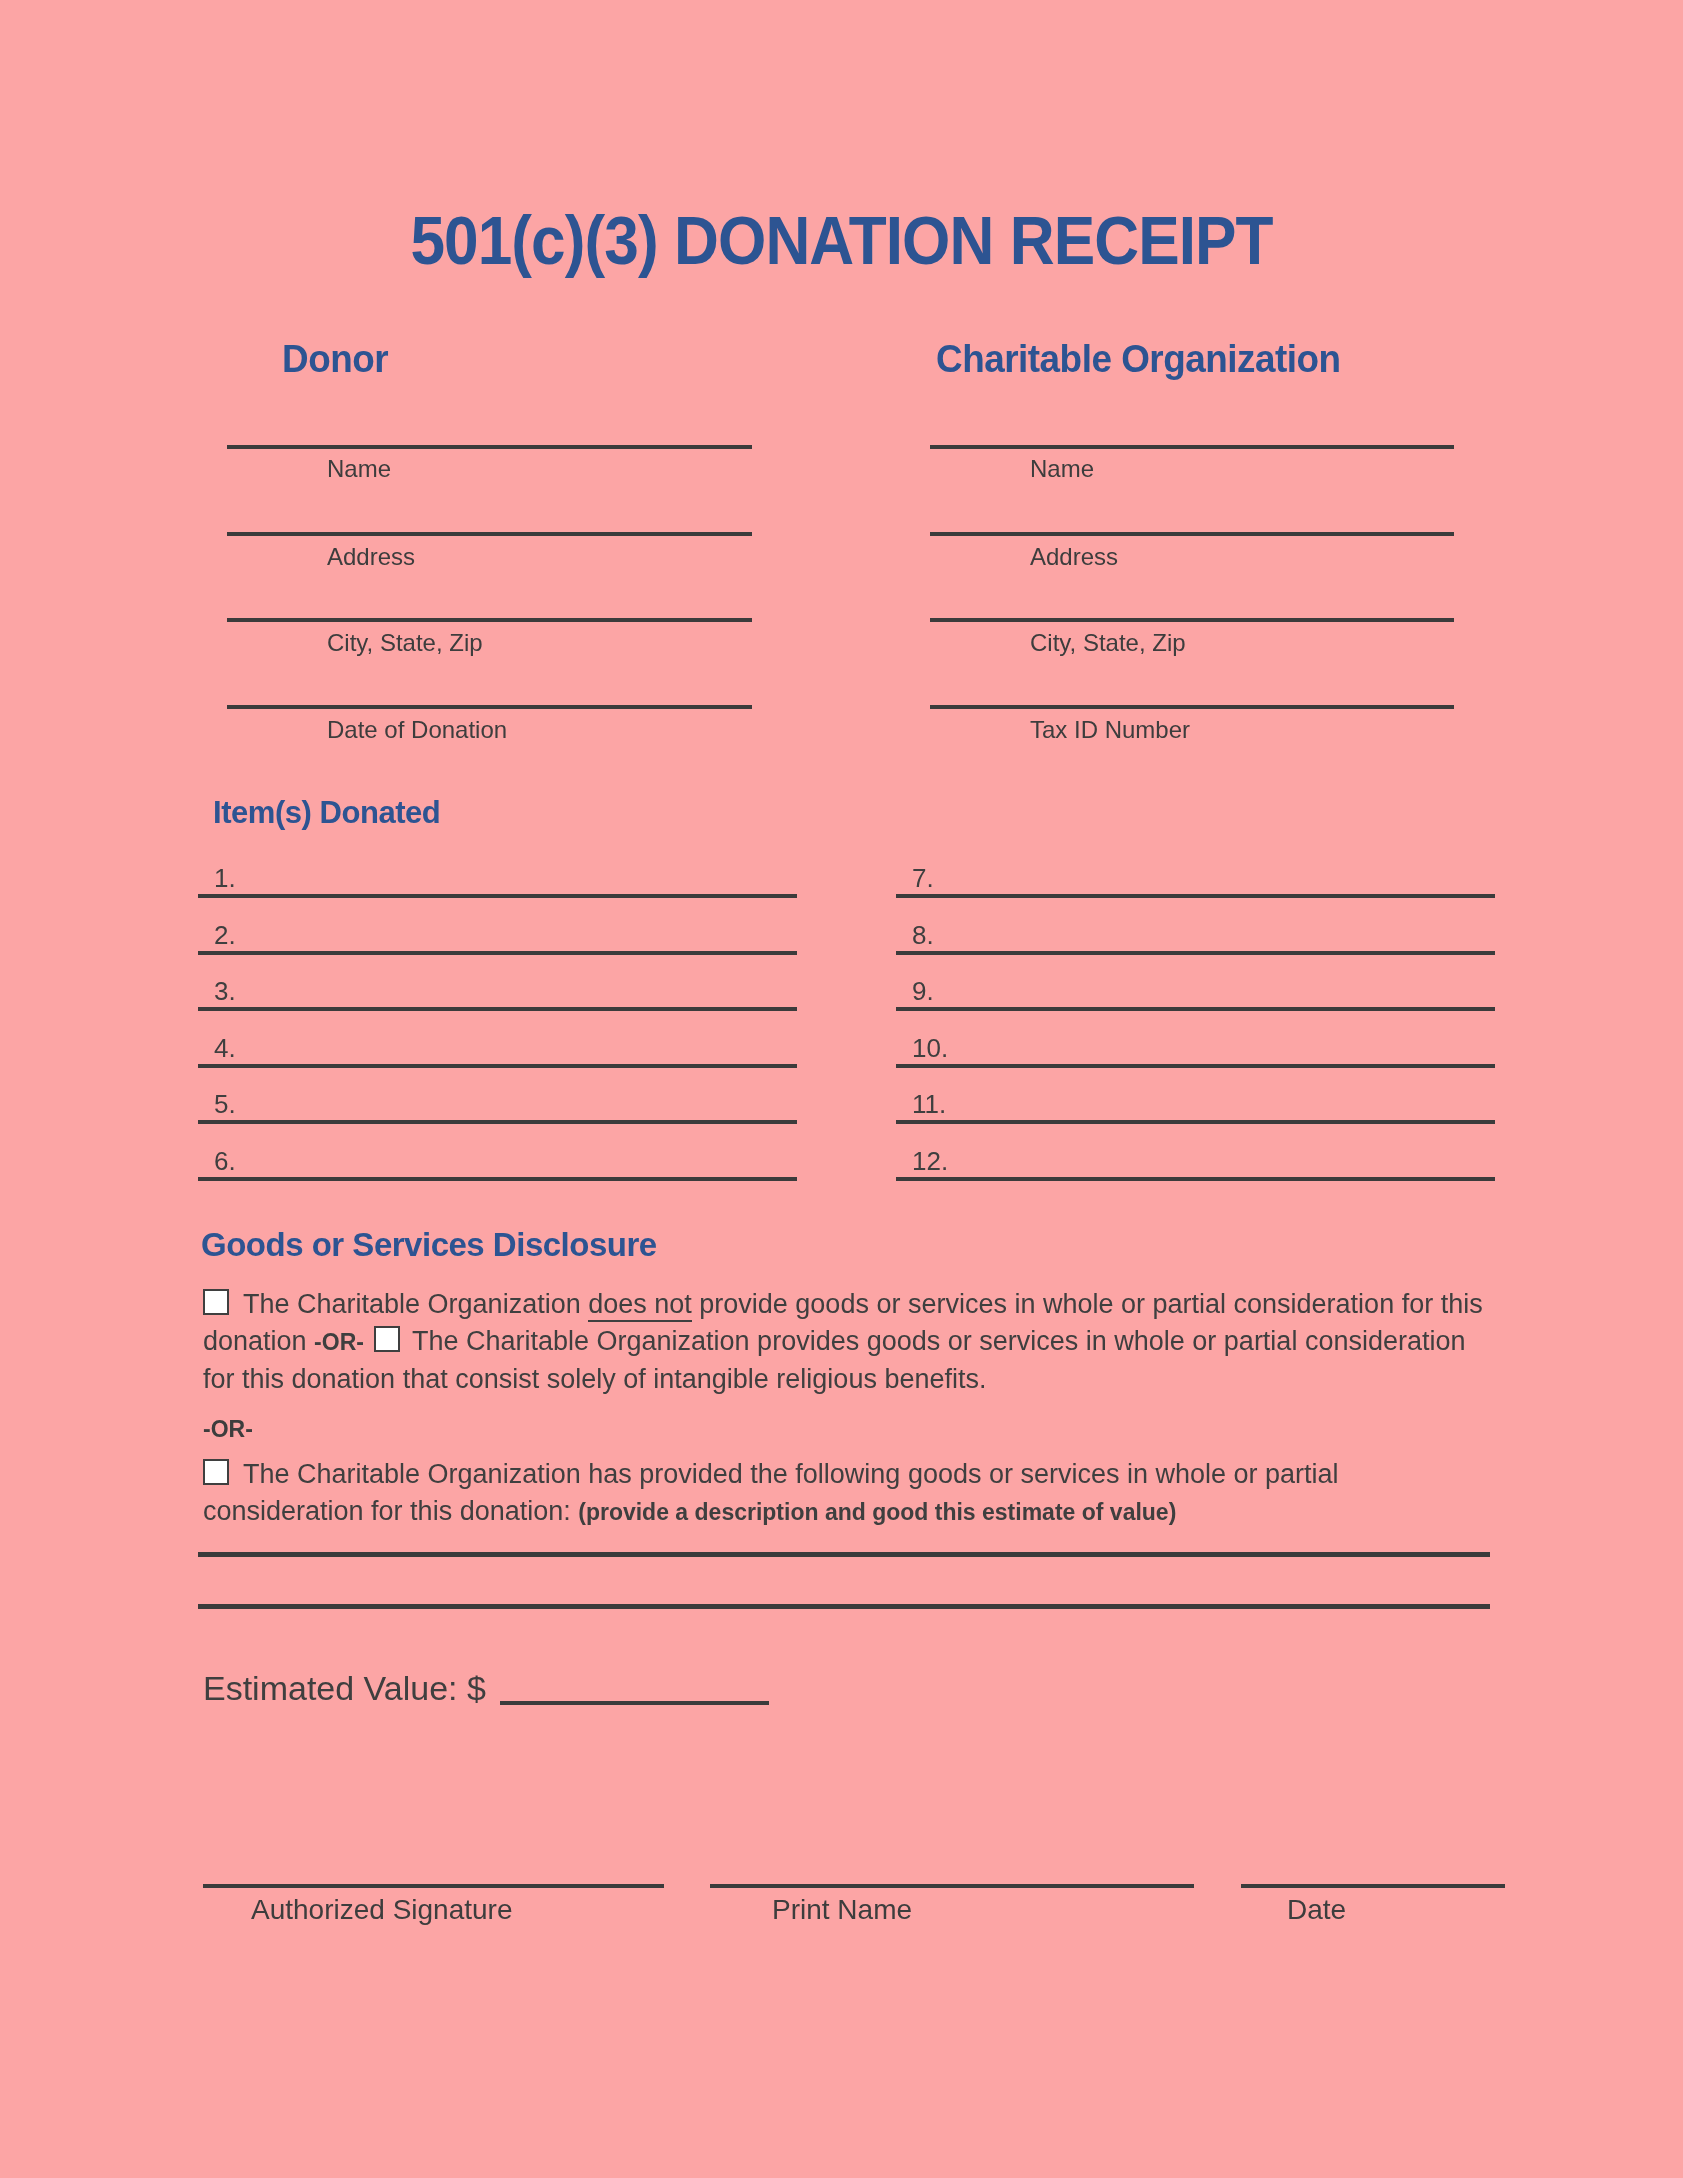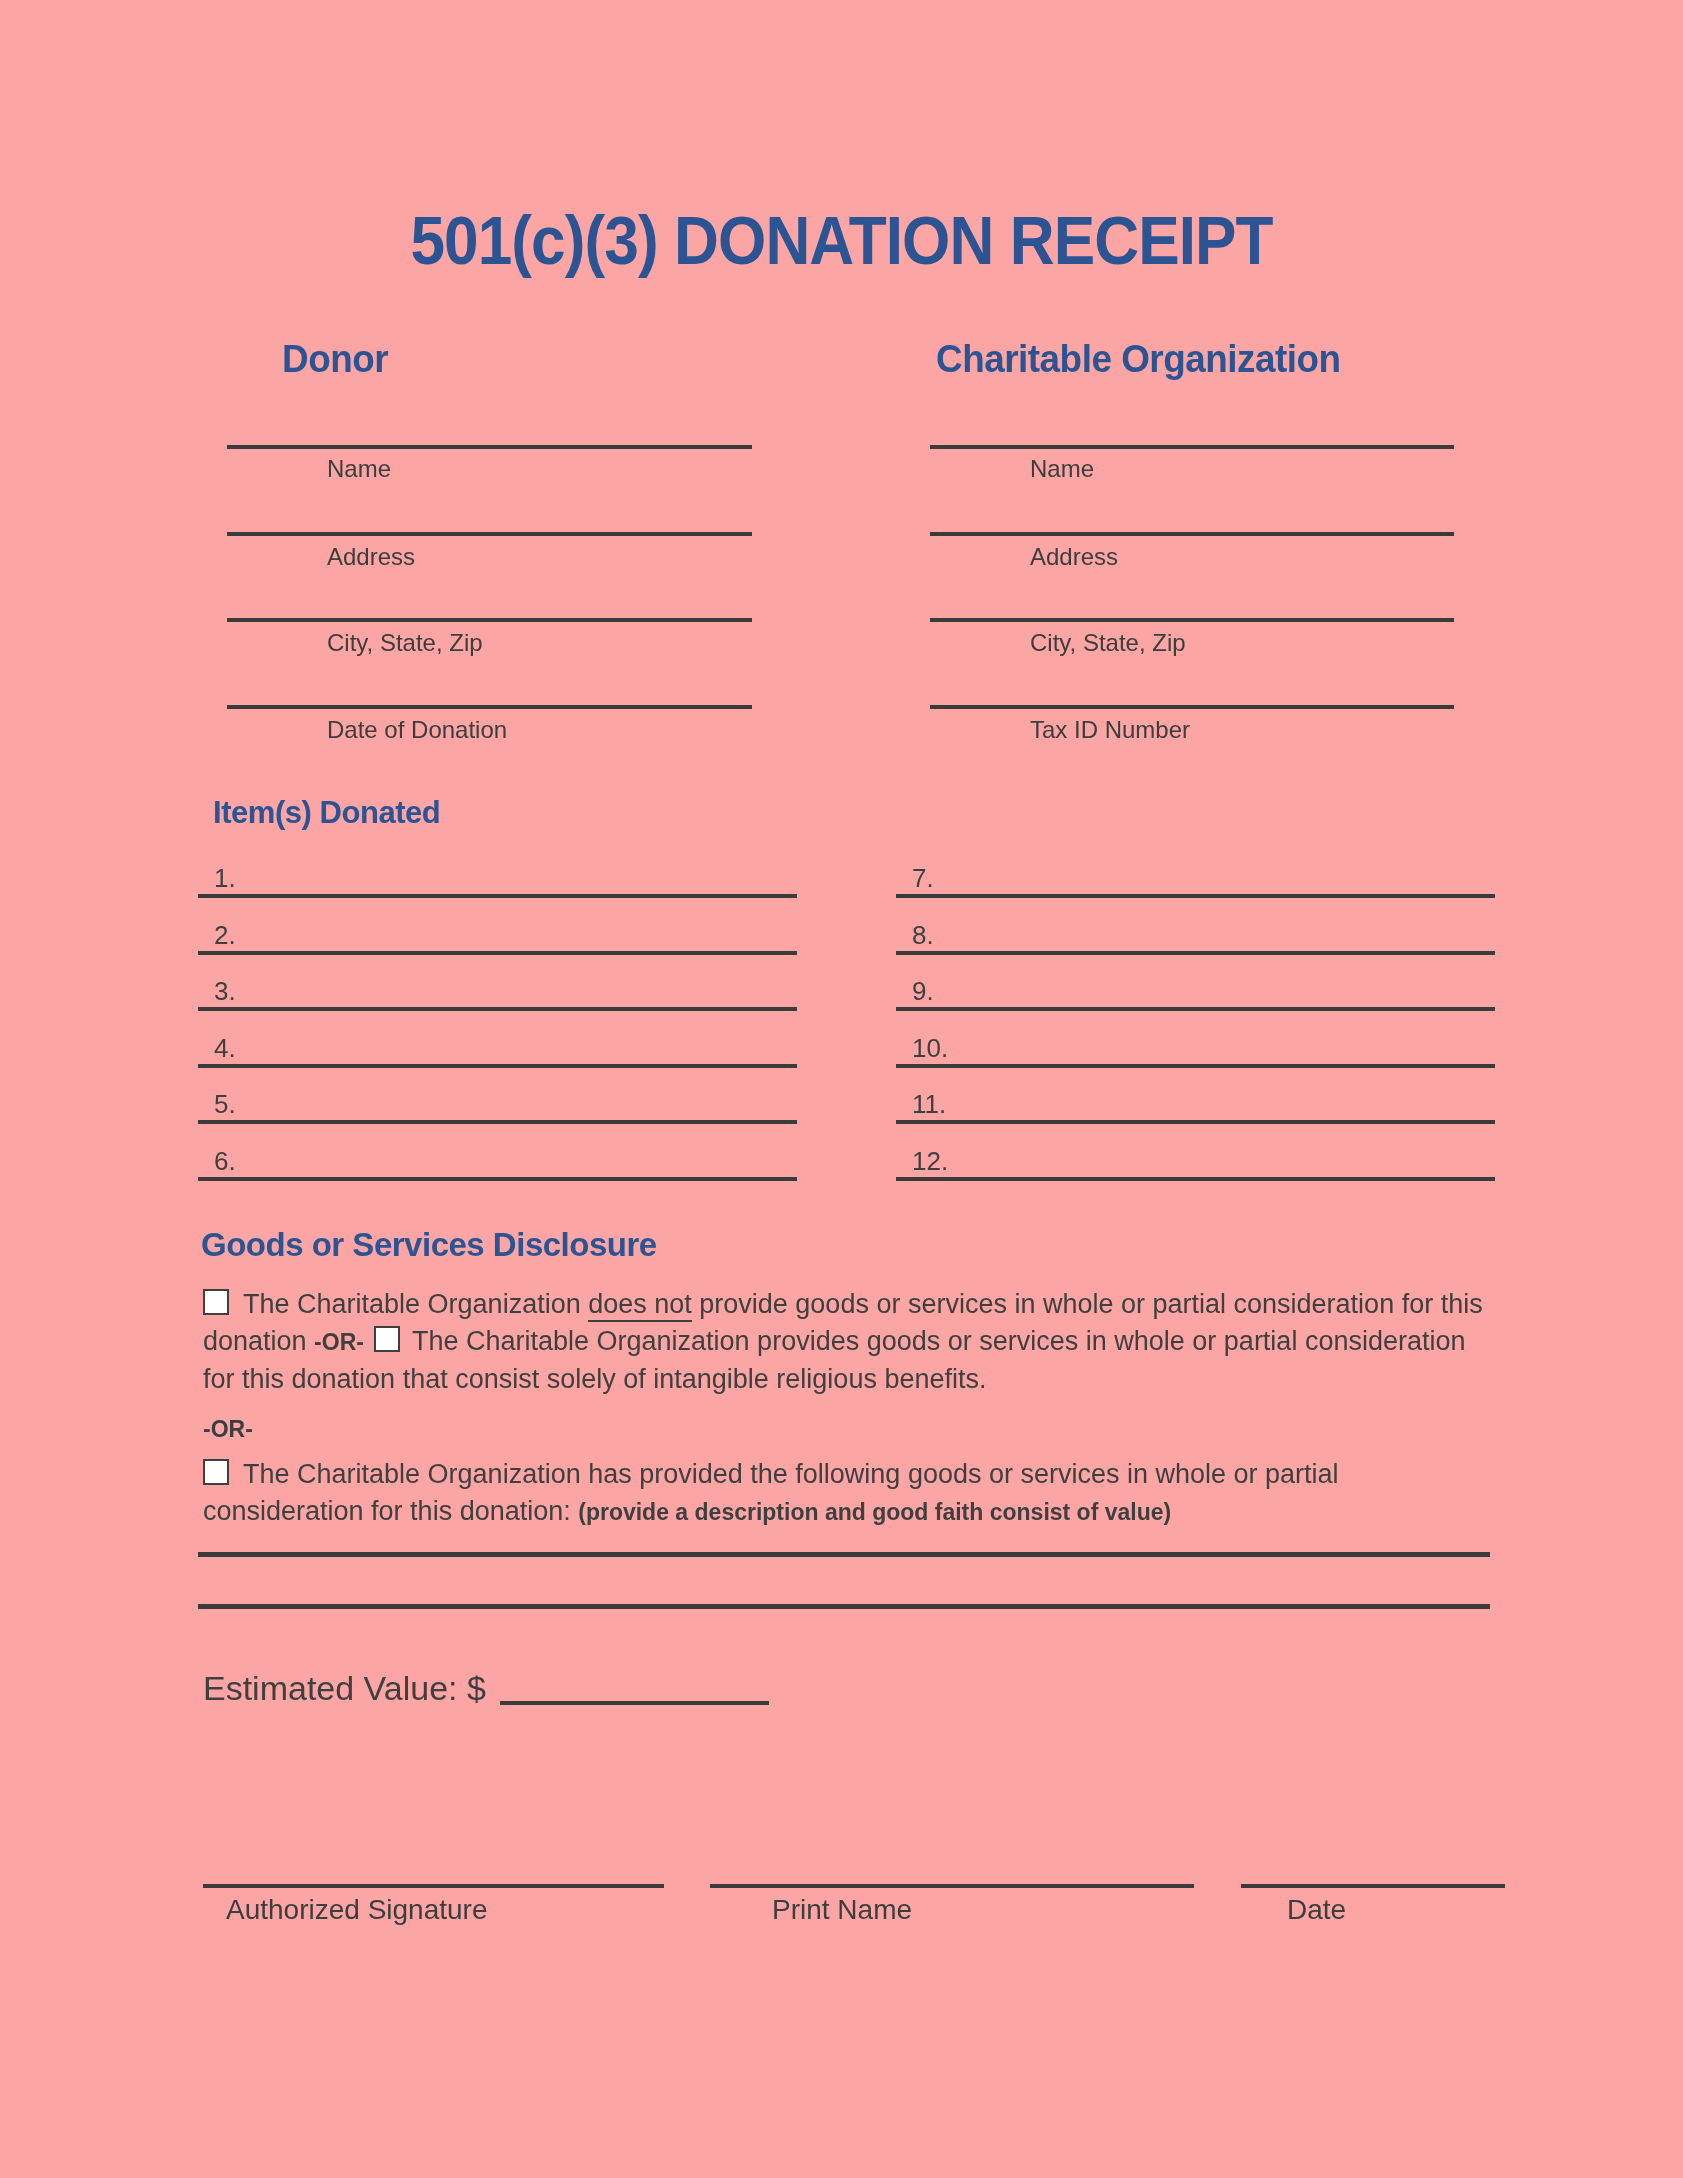--- a/index.html
+++ b/index.html
@@ -145,21 +145,21 @@
   }
   .sig1 { left: 203px; width: 461px; }
   .sig2 { left: 710px; width: 484px; }
   .sig3 { left: 1241px; width: 264px; }
   .sig-label {
     position: absolute;
     top: 1894px;
     font-size: 28px;
     color: #3d3d3d;
   }
-  .sigl1 { left: 226px; }
+  .sigl1 { left: 251px; }
   .sigl2 { left: 772px; }
   .sigl3 { left: 1287px; }
 </style>
 </head>
 <body>
 
 <div class="page">
 
   <h1 class="title">501(c)(3) DONATION RECEIPT</h1>
 
@@ -230,21 +230,21 @@
     <span class="item-num">12.</span>
   </div>
 
 
   <h2 class="sec-heading disc-h">Goods or Services Disclosure</h2>
 
   <p class="body-p p1"><span class="checkbox"></span><span>The Charitable Organization </span><span class="u">does not</span><span> provide goods or services in whole or partial consideration for this donation </span><span class="small-bold">-OR-</span><span class="checkbox cb-mid"></span><span>The Charitable Organization provides goods or services in whole or partial consideration for this donation that consist solely of intangible religious benefits.</span></p>
 
   <div class="or-divider">-OR-</div>
 
-  <p class="body-p p2"><span class="checkbox"></span><span>The Charitable Organization has provided the following goods or services in whole or partial consideration for this donation: </span><span class="small-bold">(provide a description and good faith consist of value)</span></p>
+  <p class="body-p p2"><span class="checkbox"></span><span>The Charitable Organization has provided the following goods or services in whole or partial consideration for this donation: </span><span class="small-bold">(provide a description and good this estimate of value)</span></p>
 
   <div class="desc-line dl1"></div>
   <div class="desc-line dl2"></div>
 
   <div class="est-row">
     <span class="est-label">Estimated Value: $</span>
     <span class="est-line"></span>
   </div>
 
   <div class="sig-line sig1"></div>

